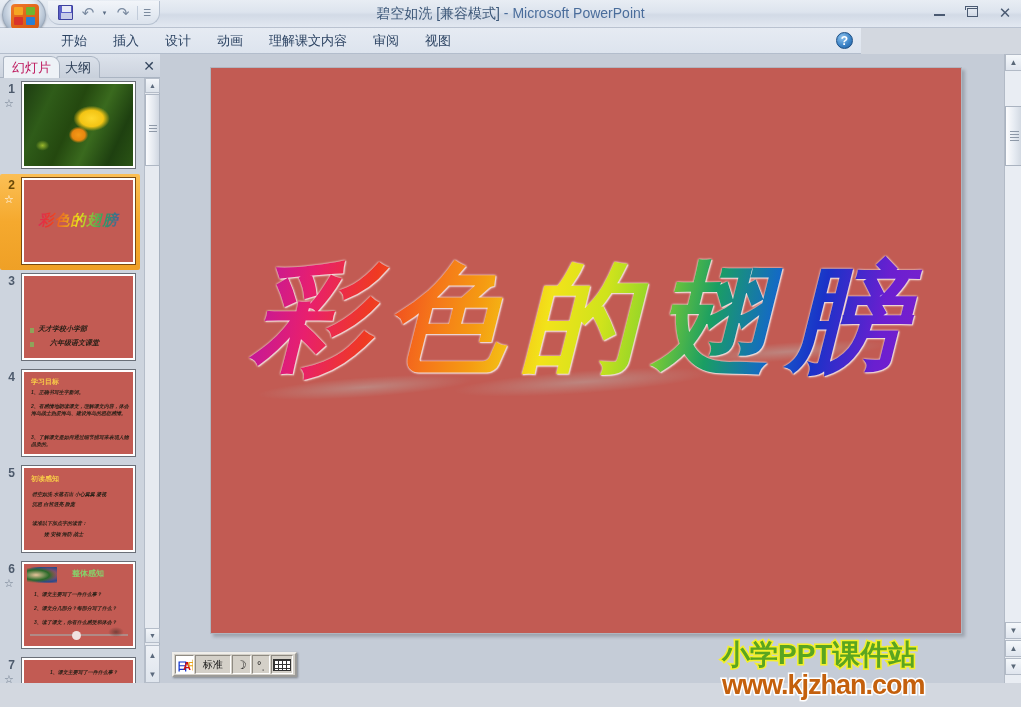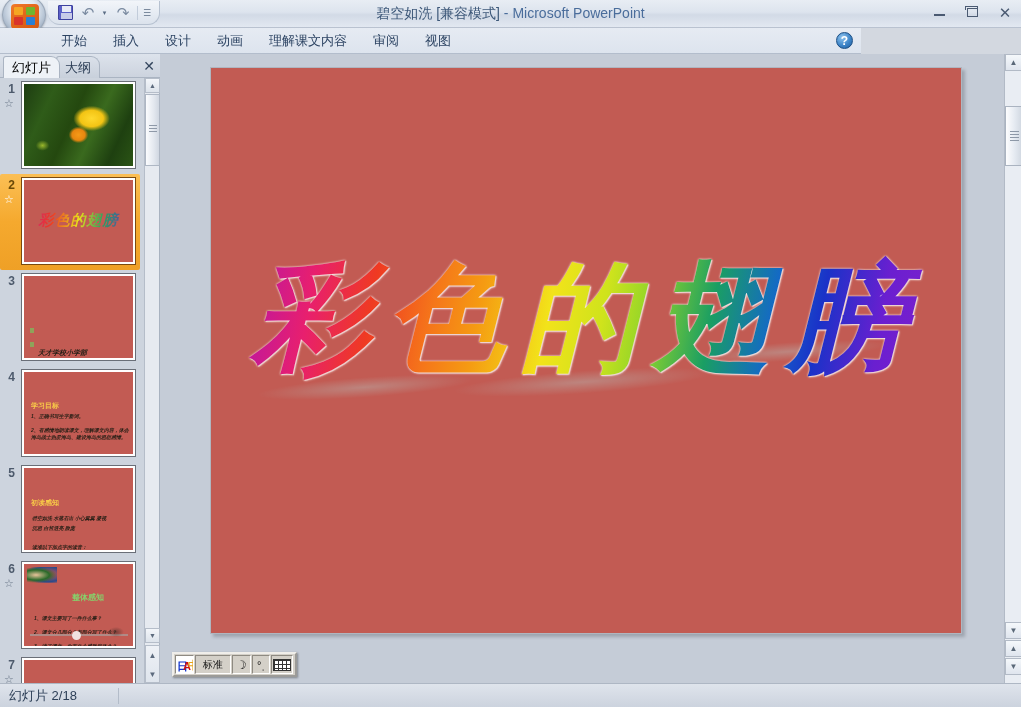--- a/index.html
+++ b/index.html
@@ -101,21 +101,21 @@
     position: absolute; left:0; top:0; width:160px; height:24px;
     background: linear-gradient(180deg,#dde3ec 0%, #ccd3de 100%);
     border-bottom: 1px solid #aab4c2;
   }
   .ptab {
     position:absolute; top:2px; height:22px; line-height:21px;
     font-size:13px; color:#2b3d55; padding:0 8px;
     border:1px solid #aab4c2; border-bottom:none;
     border-radius: 3px 9px 0 0;
   }
-  .ptab.active { left:3px; background:#eef2f7; color:#000000; z-index:2; }
+  .ptab.active { left:3px; background:#eef2f7; color:#be185d; z-index:2; }
   .ptab.inactive { left:56px; background: linear-gradient(180deg,#dbe1ea,#c8d0db); }
   .ptab-close {
     position:absolute; right:5px; top:4px; font-size:14px; color:#33455d; cursor:default;
   }
   .thumbs {
     position:absolute; left:0; top:24px; width:145px; height:605px;
     overflow:hidden; background:#cdd4de;
   }
   .thumb-row { position:relative; width:145px; height:96px; }
   .thumb-num {
@@ -139,21 +139,21 @@
   .thumb-box.sel { border-color:#ffffff; outline:1px solid #7a4a10; }
   
   .photo {
     position:absolute; inset:0;
     background:
       radial-gradient(ellipse 26px 18px at 62% 42%, #ffd92e 0%, #f3c414 45%, rgba(243,196,20,0) 70%),
       radial-gradient(ellipse 13px 11px at 50% 62%, #f59a18 0%, #e8860f 50%, rgba(232,134,15,0) 75%),
       radial-gradient(ellipse 9px 7px at 17% 75%, #9ab82c 0%, rgba(154,184,44,0) 75%),
       linear-gradient(115deg,#1d3c11 0%, #2f5c19 22%, #24480f 44%, #3a6a1e 62%, #1e4010 82%, #2b5415 100%);
   }
-  .tt { position:absolute; font-style:italic; font-weight:bold; color:#2b2118; white-space:nowrap;margin-top:24px; }
+  .tt { position:absolute; font-style:italic; font-weight:bold; color:#2b2118; white-space:nowrap; }
   .tt-title { color:#f7c948; font-weight:bold; font-style:normal; }
   .tt-green { color:#86d16b; font-weight:bold; font-style:normal; }
   .bullet-sq { position:absolute; width:4px; height:5px; background:#8fa35a; }
 
   .thumb-scroll {
     position:absolute; right:0; top:24px; width:15px; height:605px;
     background:#e6eaf0; border-left:1px solid #b5bdc9;
   }
   .ts-up, .ts-down {
     position:absolute; left:0; width:15px; height:15px;
@@ -475,19 +475,19 @@
         <span class="c">中</span>
     </div>
     <div class="ime-cell ime-mode">标准</div>
     <div class="ime-cell ime-moon">☽</div>
     <div class="ime-cell ime-punc">°ˌ</div>
     <div class="ime-cell ime-kbd">
       <span class="kbd-glyph"></span>
     </div>
   </div>
 
-
-  <div class="statusbar">
-    <div class="status-text">幻灯片 2/18</div>
-    <div class="status-sep"></div>
-  </div>
+  <div class="watermark">
+    <div class="wm1">小学PPT课件站</div>
+    <div class="wm2">www.kjzhan.com</div>
+  </div>
+
 
 </div>
 
 </body></html>

